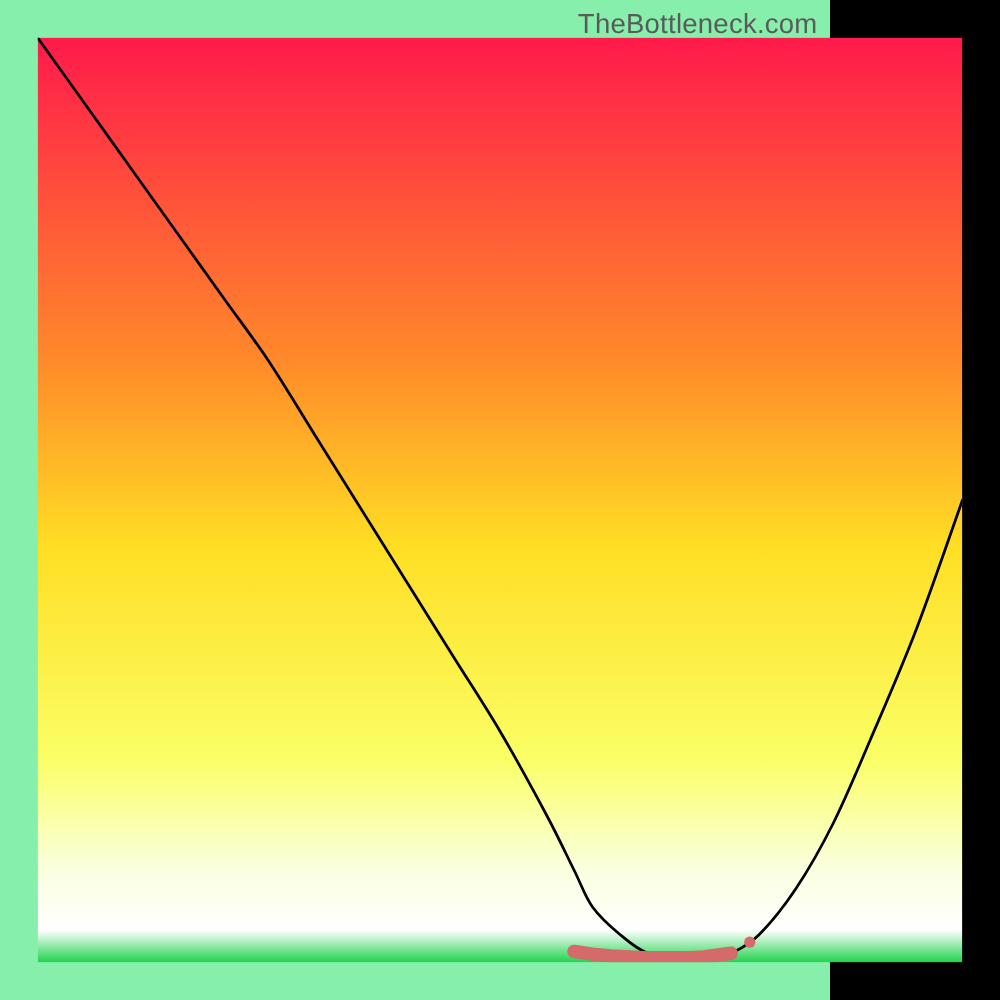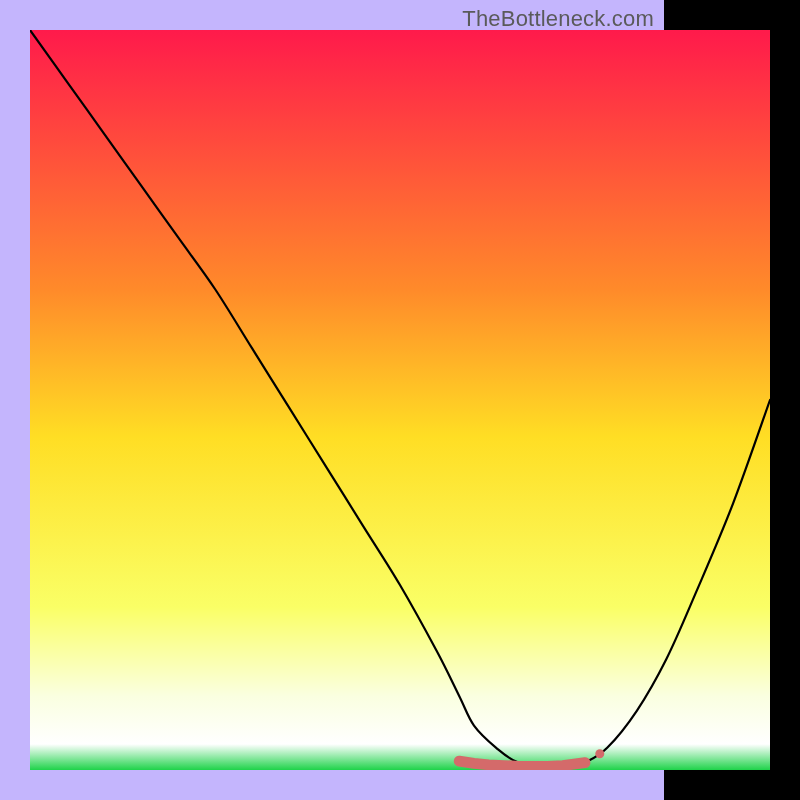--- a/index.html
+++ b/index.html
@@ -8,21 +8,21 @@
     width: 800px;
     height: 800px;
     background: #000;
     overflow: hidden;
     font-family: Arial, Helvetica, sans-serif;
   }
   .chart-container {
     position: relative;
     width: 664px;
     height: 800px;
-    background: #c4b5fd;
+    background: #86efac;
   }
   .watermark {
     position: absolute;
     top: 6px;
     right: 10px;
     color: #5a5a5a;
     font-size: 22px;
     font-weight: 500;
     letter-spacing: 0.2px;
     z-index: 20;

